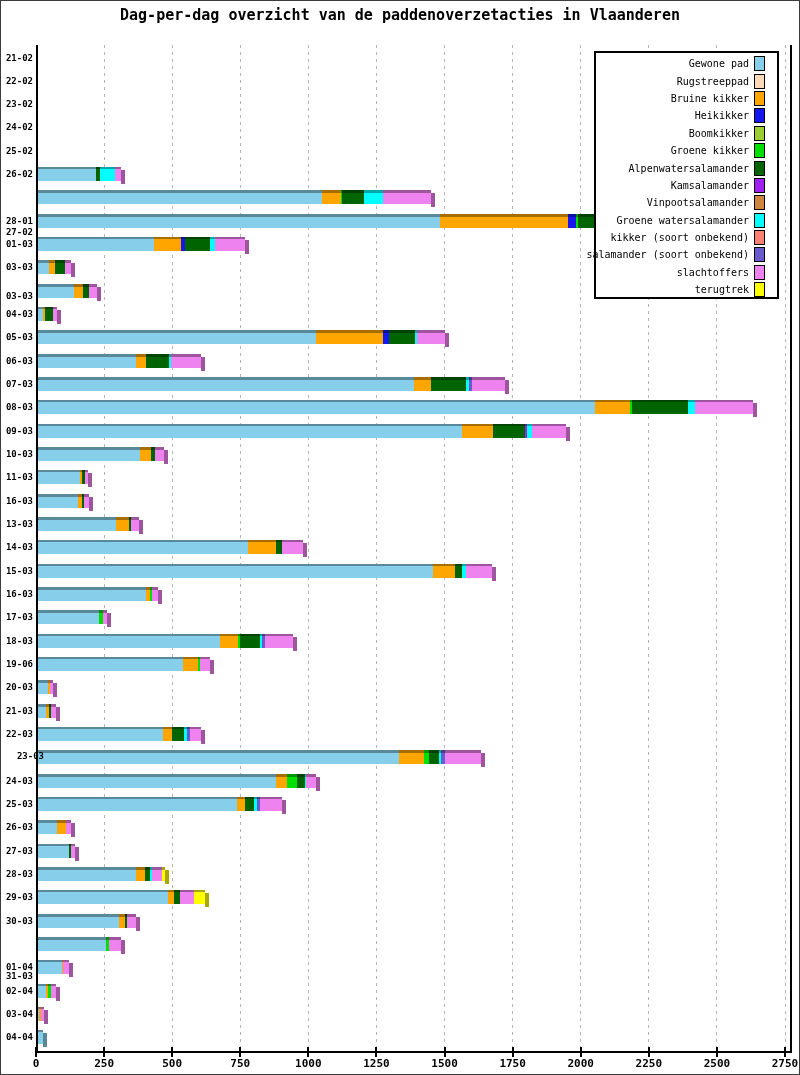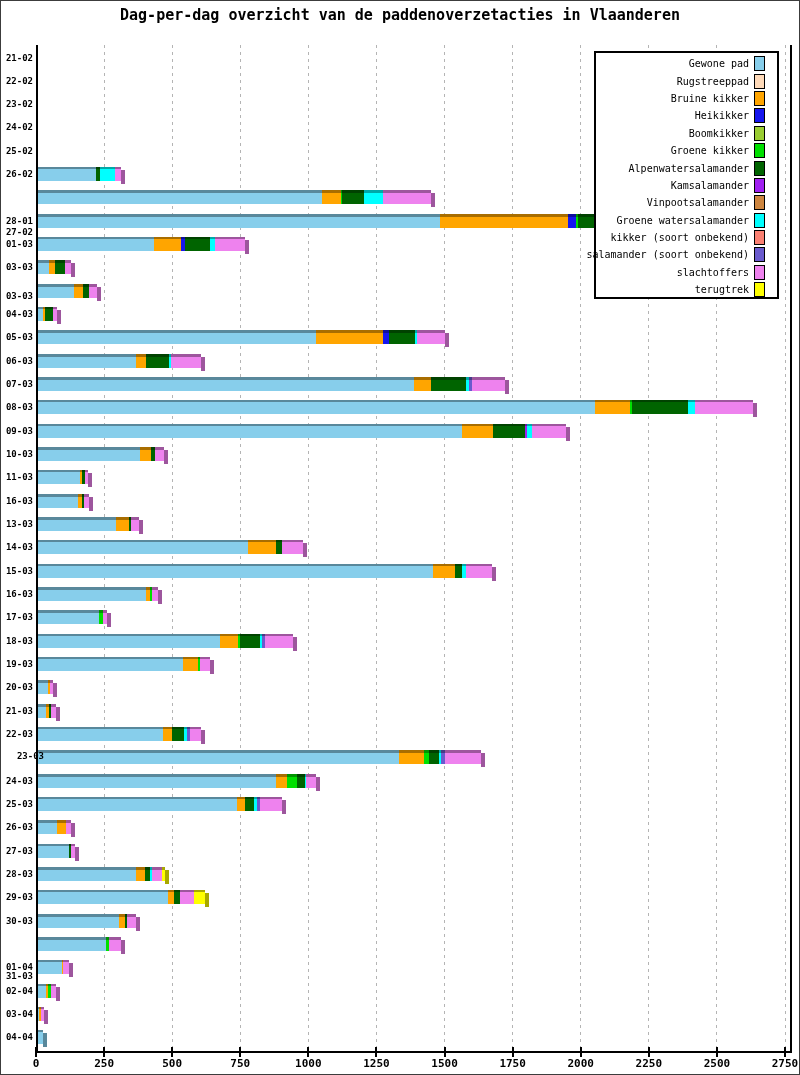--- a/index.html
+++ b/index.html
@@ -212,21 +212,21 @@
       <div class="seg" style="left: 107.27px; top: 613.42px; width: 4px; height: 14px; background: rgb(157, 86, 157);"></div>
       <div class="ylabel" style="top: 634.75px;">18-03</div>
       <div class="seg" style="left: 37px; top: 633.75px; width: 183.028px; height: 14px; background: linear-gradient(rgb(89, 136, 155) 0px, rgb(89, 136, 155) 2.5px, rgb(135, 206, 235) 2.5px);"></div>
       <div class="seg" style="left: 220.028px; top: 633.75px; width: 18.2484px; height: 14px; background: linear-gradient(rgb(168, 109, 0) 0px, rgb(168, 109, 0) 2.5px, rgb(255, 165, 0) 2.5px);"></div>
       <div class="seg" style="left: 238.277px; top: 633.75px; width: 2.17891px; height: 14px; background: linear-gradient(rgb(0, 148, 0) 0px, rgb(0, 148, 0) 2.5px, rgb(0, 224, 0) 2.5px);"></div>
       <div class="seg" style="left: 240.456px; top: 633.75px; width: 19.0655px; height: 14px; background: linear-gradient(rgb(0, 66, 0) 0px, rgb(0, 66, 0) 2.5px, rgb(0, 100, 0) 2.5px);"></div>
       <div class="seg" style="left: 259.521px; top: 633.75px; width: 2.17891px; height: 14px; background: linear-gradient(rgb(0, 168, 168) 0px, rgb(0, 168, 168) 2.5px, rgb(0, 255, 255) 2.5px);"></div>
       <div class="seg" style="left: 261.7px; top: 633.75px; width: 3.26836px; height: 14px; background: linear-gradient(rgb(70, 59, 135) 0px, rgb(70, 59, 135) 2.5px, rgb(106, 90, 205) 2.5px);"></div>
       <div class="seg" style="left: 264.968px; top: 633.75px; width: 28.3258px; height: 14px; background: linear-gradient(rgb(157, 86, 157) 0px, rgb(157, 86, 157) 2.5px, rgb(238, 130, 238) 2.5px);"></div>
       <div class="seg" style="left: 293.294px; top: 636.75px; width: 4px; height: 14px; background: rgb(157, 86, 157);"></div>
-      <div class="ylabel" style="top: 658.08px;">19-03</div>
+      <div class="ylabel" style="top: 658.08px;">19-06</div>
       <div class="seg" style="left: 37px; top: 657.08px; width: 146.259px; height: 14px; background: linear-gradient(rgb(89, 136, 155) 0px, rgb(89, 136, 155) 2.5px, rgb(135, 206, 235) 2.5px);"></div>
       <div class="seg" style="left: 183.259px; top: 657.08px; width: 14.98px; height: 14px; background: linear-gradient(rgb(168, 109, 0) 0px, rgb(168, 109, 0) 2.5px, rgb(255, 165, 0) 2.5px);"></div>
       <div class="seg" style="left: 198.239px; top: 657.08px; width: 2.17891px; height: 14px; background: linear-gradient(rgb(0, 148, 0) 0px, rgb(0, 148, 0) 2.5px, rgb(0, 224, 0) 2.5px);"></div>
       <div class="seg" style="left: 200.418px; top: 657.08px; width: 9.53273px; height: 14px; background: linear-gradient(rgb(157, 86, 157) 0px, rgb(157, 86, 157) 2.5px, rgb(238, 130, 238) 2.5px);"></div>
       <div class="seg" style="left: 209.951px; top: 660.08px; width: 4px; height: 14px; background: rgb(157, 86, 157);"></div>
       <div class="ylabel" style="top: 681.41px;">20-03</div>
       <div class="seg" style="left: 37px; top: 680.41px; width: 11.1669px; height: 14px; background: linear-gradient(rgb(89, 136, 155) 0px, rgb(89, 136, 155) 2.5px, rgb(135, 206, 235) 2.5px);"></div>
       <div class="seg" style="left: 48.1669px; top: 680.41px; width: 1.63418px; height: 14px; background: linear-gradient(rgb(168, 109, 0) 0px, rgb(168, 109, 0) 2.5px, rgb(255, 165, 0) 2.5px);"></div>
       <div class="seg" style="left: 49.8011px; top: 680.41px; width: 3.54073px; height: 14px; background: linear-gradient(rgb(157, 86, 157) 0px, rgb(157, 86, 157) 2.5px, rgb(238, 130, 238) 2.5px);"></div>
       <div class="seg" style="left: 53.3418px; top: 683.41px; width: 4px; height: 14px; background: rgb(157, 86, 157);"></div>

